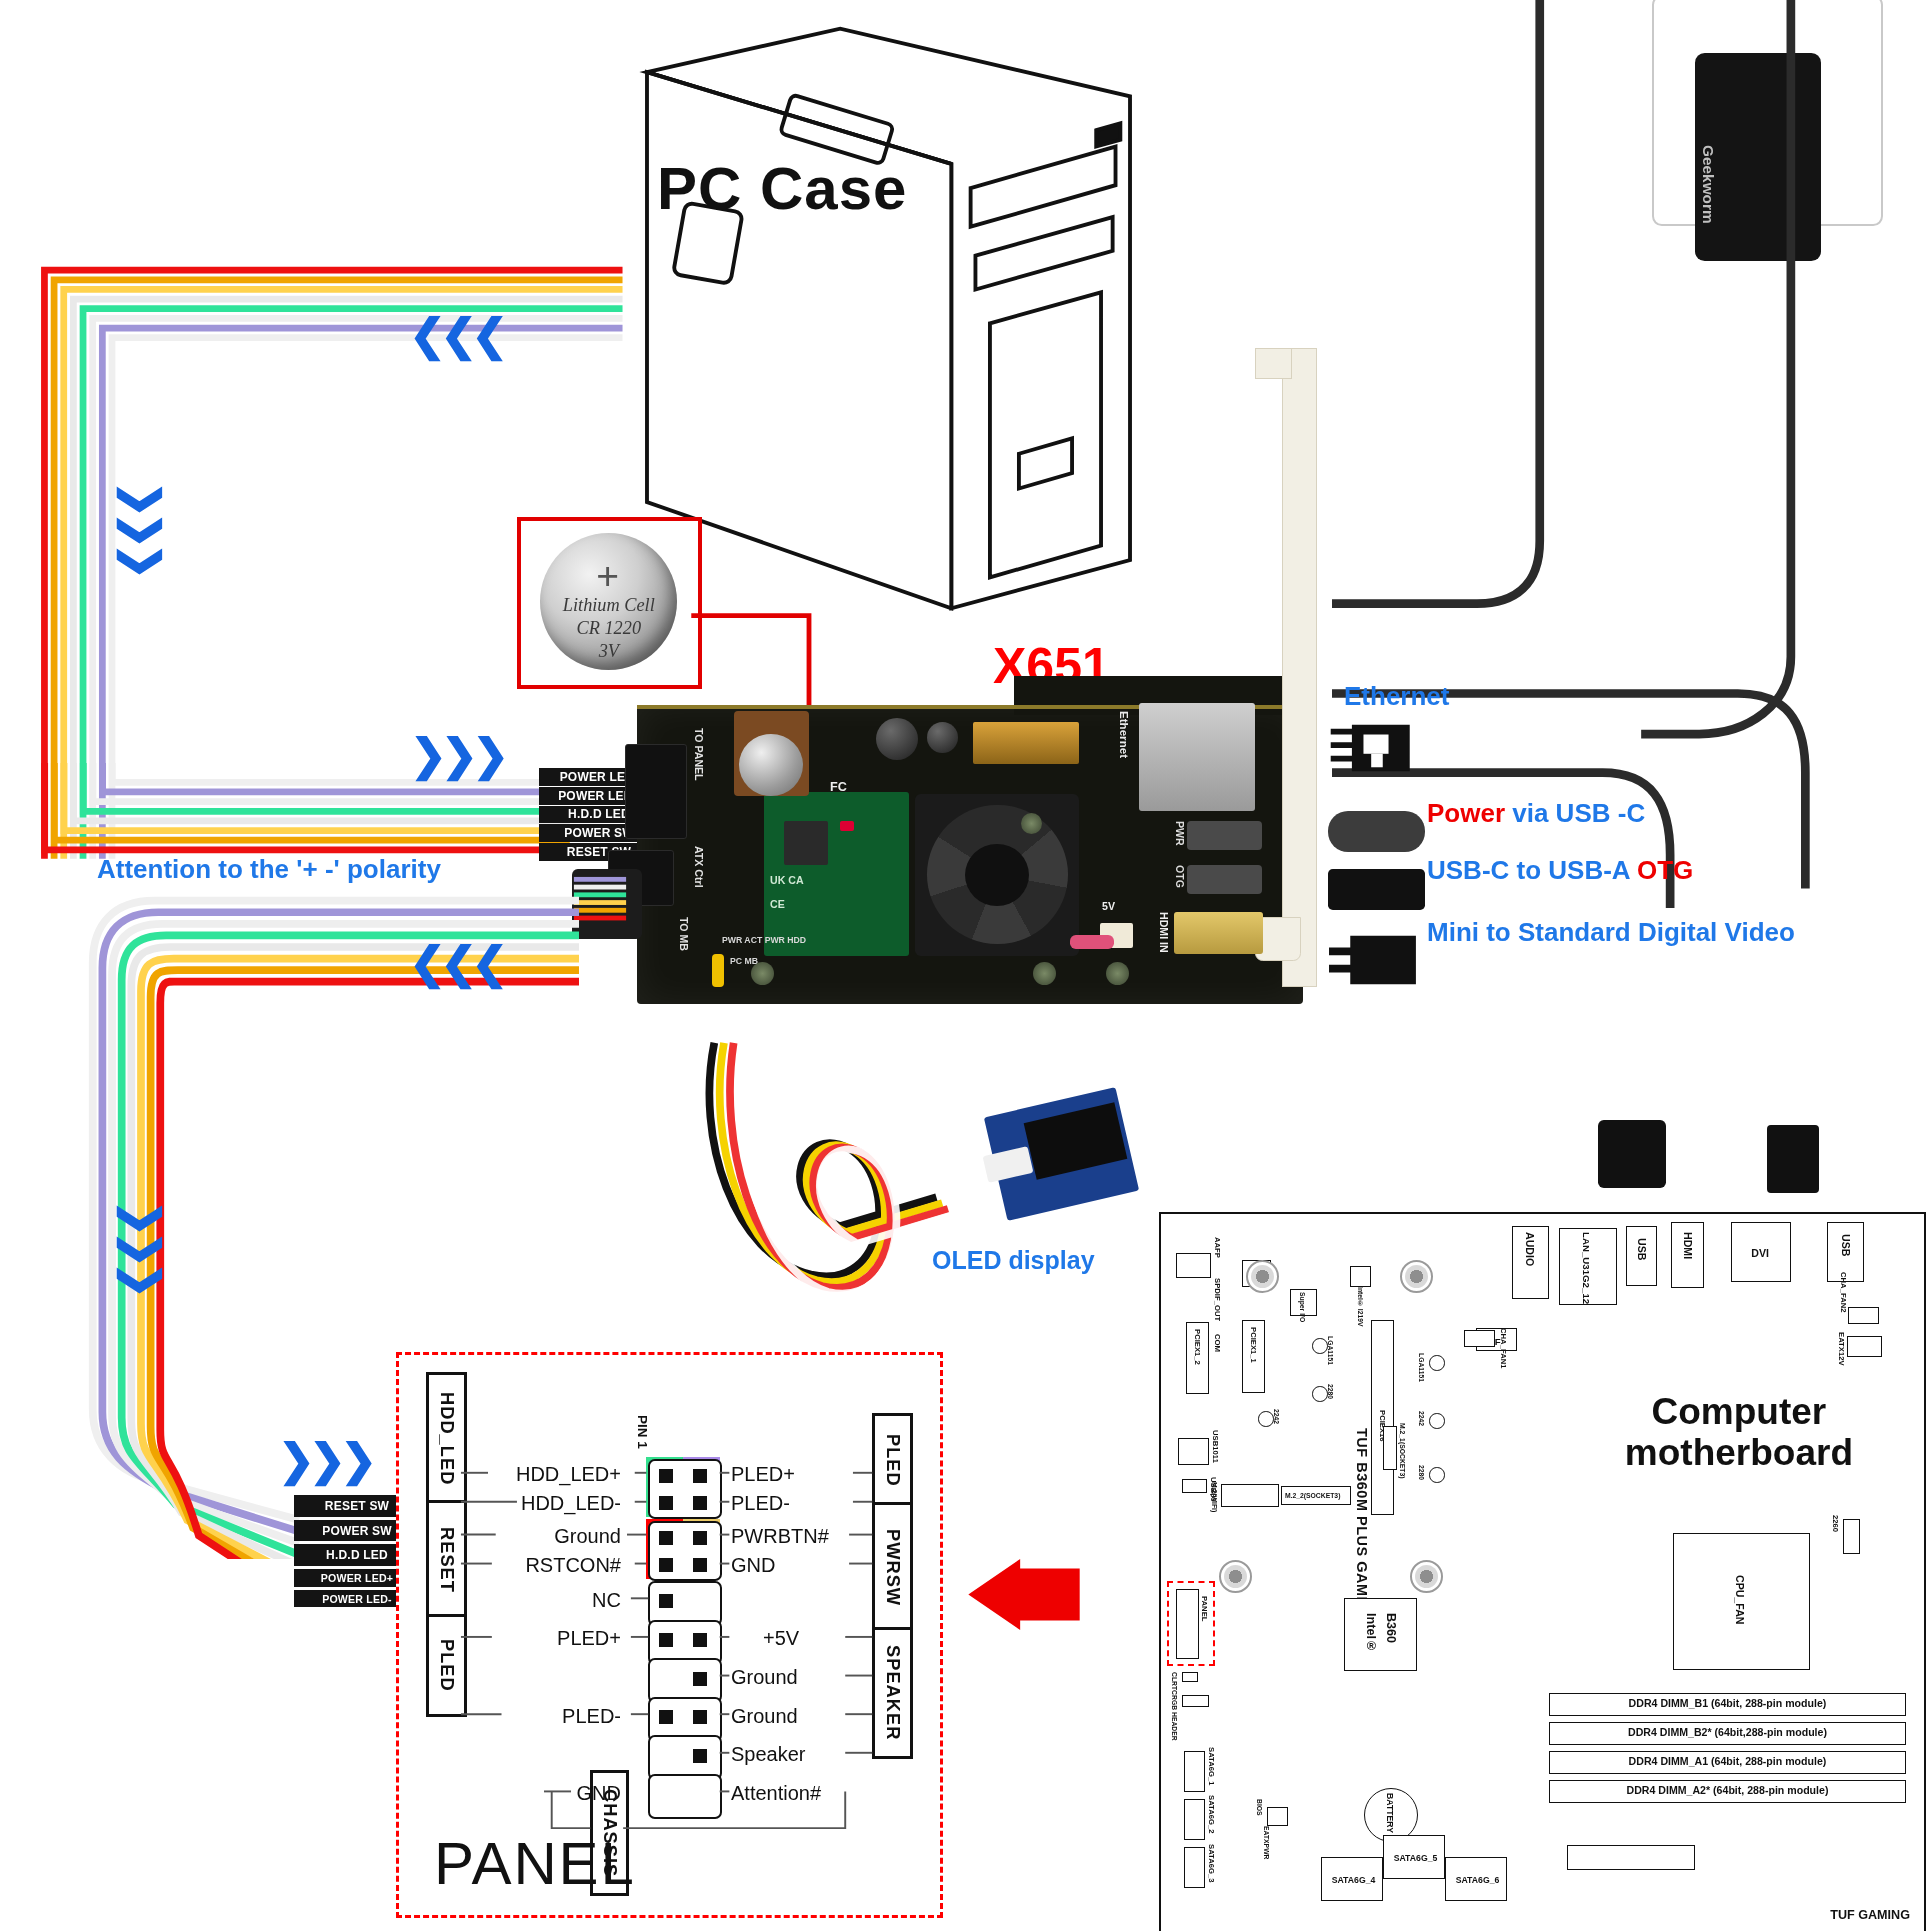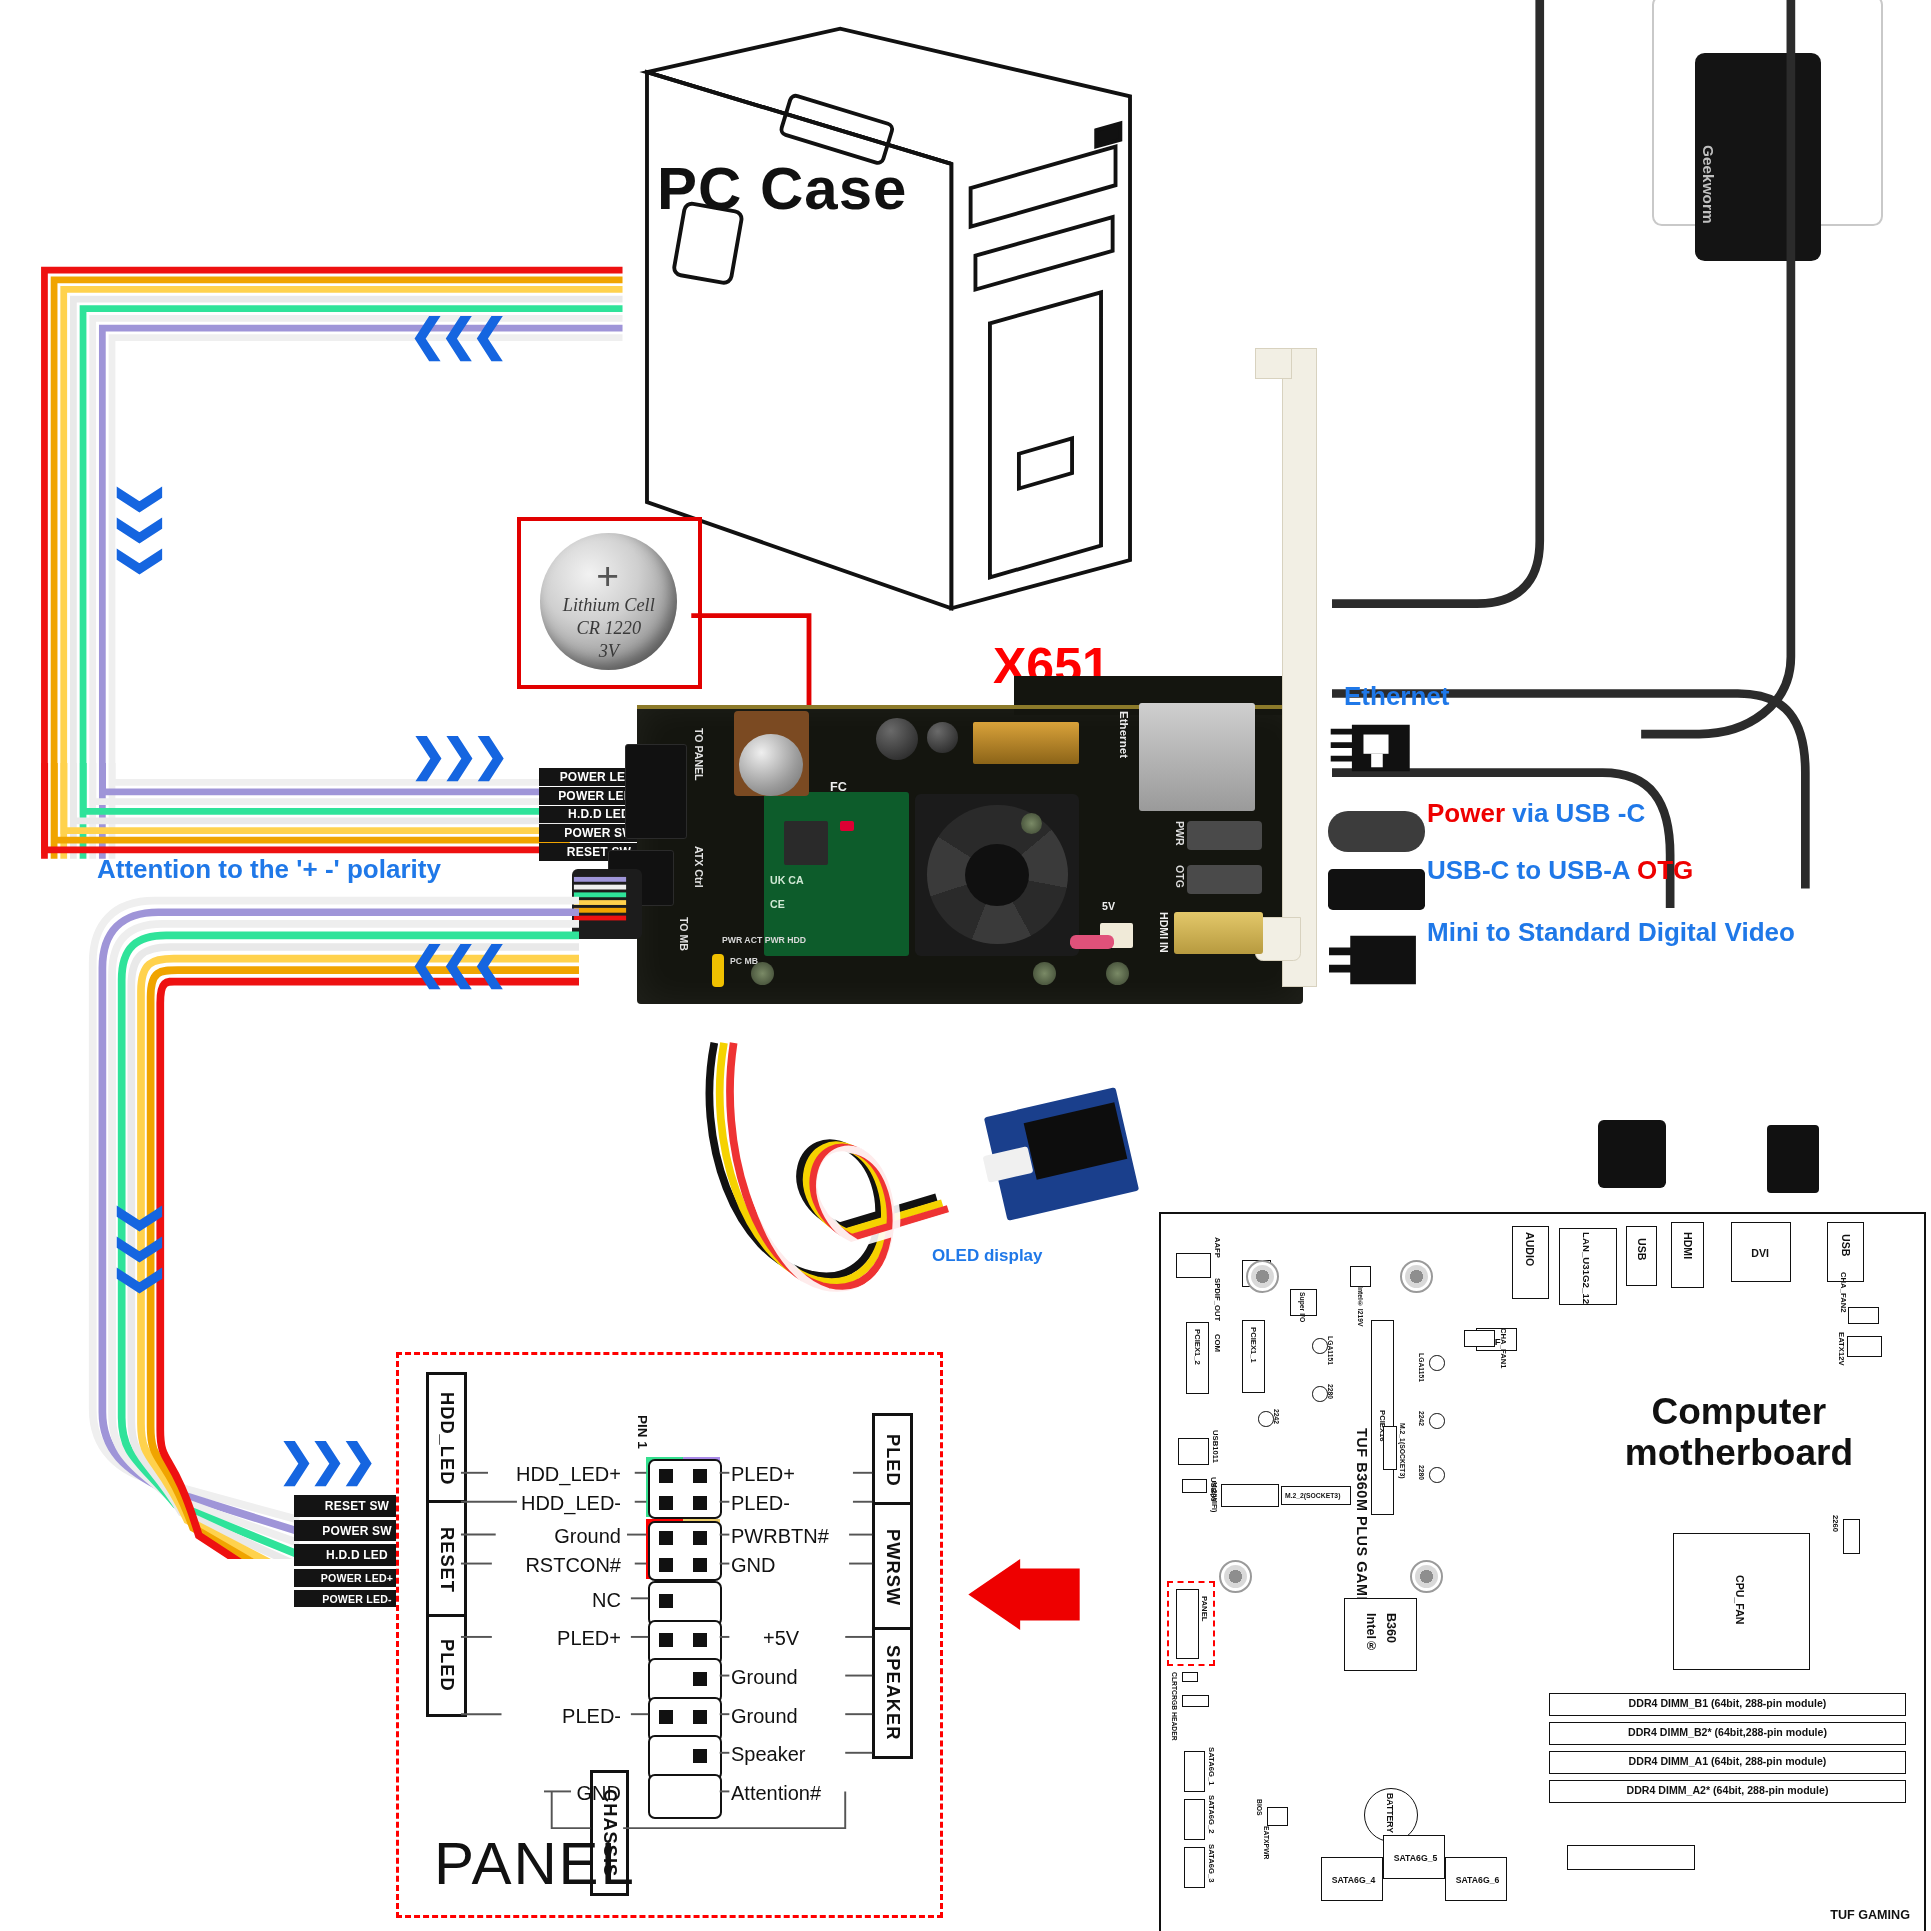--- a/index.html
+++ b/index.html
@@ -61,21 +61,21 @@
   .pinlbl{position:absolute;font-size:20px;font-weight:500;color:#111;white-space:nowrap;}
   .pinpair{position:absolute;border:2.9px solid #111;border-radius:6.8px;background:#fff;}
   .pinsq{position:absolute;width:13.5px;height:13.5px;background:#111;}
   #panel-word{position:absolute;left:35px;bottom:17.4px;font-size:60px;color:#111;
       font-family:"Liberation Sans",sans-serif;letter-spacing:1.9px;}
 
   
   #red-arrow{left:966px;top:1559px;width:116px;height:72px;}
 
   
-  #oled-label{left:932px;top:1246px;font-size:17px;font-weight:bold;color:#1f78e8;}
+  #oled-label{left:932px;top:1246px;font-size:25px;font-weight:bold;color:#1f78e8;}
   #attention{left:97px;top:854px;font-size:26px;font-weight:bold;color:#1f78e8;}
 
   
   #adapter{left:1666px;top:0px;width:222px;height:319px;}
 </style>
 </head>
 <body>
 
 <div class="abs" id="pc-case">
   <svg viewBox="0 0 560 620" fill="none" stroke="#111" stroke-width="4">

